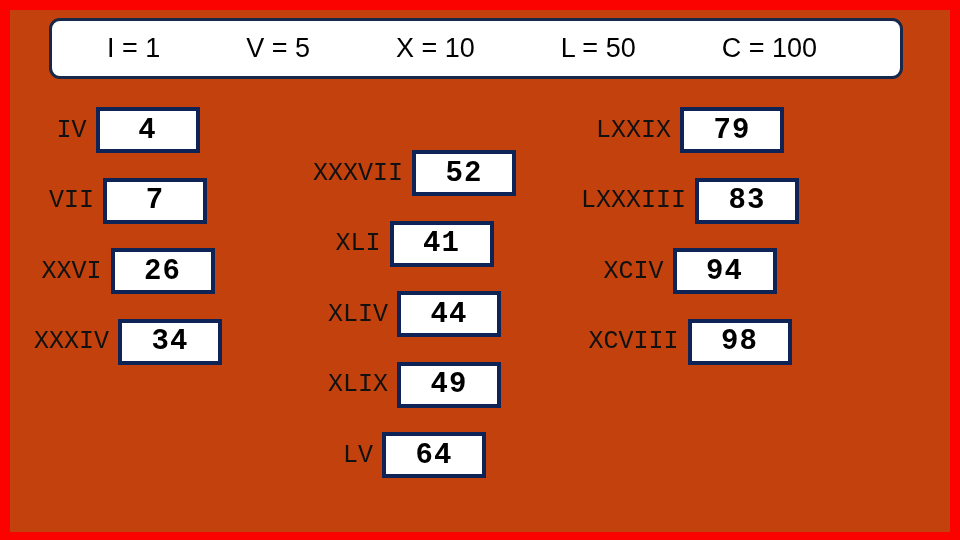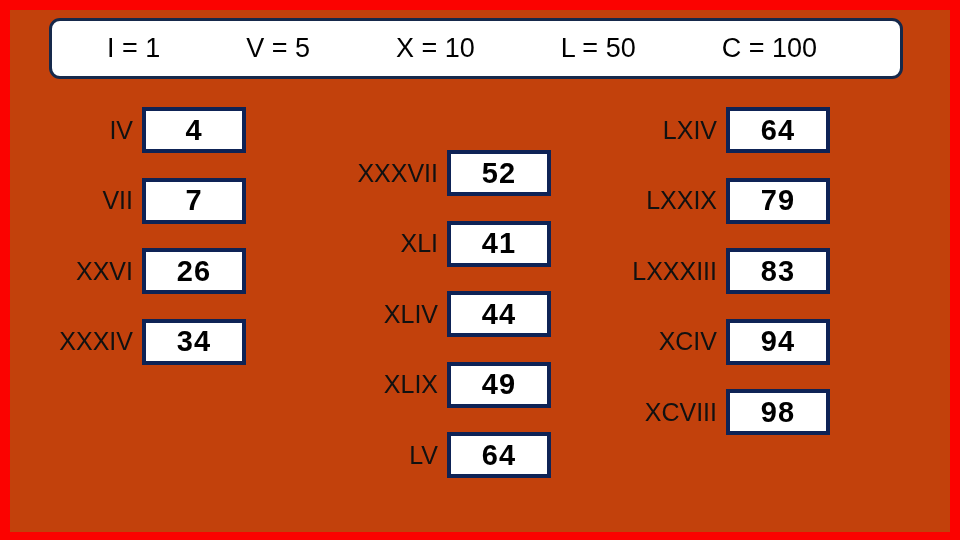--- a/index.html
+++ b/index.html
@@ -25,22 +25,22 @@
     display:flex;align-items:center;justify-content:space-around;
     padding:0 40px 0 12px;
     font-size:27px;color:#000000;
   }
   .legend-item{white-space:nowrap;}
   .col{position:absolute;top:97px;}
   .col1{left:0;width:236px;}
   .col2{left:268px;width:273px;margin-top:43px;}
   .col3{left:540px;width:280px;}
   .row{
-    display:flex;align-items:center;justify-content:flex-end;
-    height:46px;margin-bottom:24.5px;
+    display:flex;align-items:center;justify-content:center;
+    height:46px;margin-bottom:24.5px;font-family:Liberation Mono, monospace;
   }
   .roman{
     font-size:25px;color:#111111;margin-right:9px;white-space:nowrap;
   }
   .answer-box{
     box-sizing:border-box;flex:0 0 104px;width:104px;height:46px;
     border:4px solid #0e2356;background:#ffffff;
     display:flex;align-items:center;justify-content:center;
   }
   .answer{
@@ -115,26 +115,20 @@
     <div class="row">
       <span class="roman">LV</span>
       <span class="answer-box">
           <span class="answer">64</span>
         </span>
     </div>
   </div>
 
   <div class="col col3">
     <div class="row">
-      <span class="roman">LXIV</span>
-      <span class="answer-box">
-          <span class="answer">64</span>
-        </span>
-    </div>
-    <div class="row">
       <span class="roman">LXXIX</span>
       <span class="answer-box">
           <span class="answer">79</span>
         </span>
     </div>
     <div class="row">
       <span class="roman">LXXXIII</span>
       <span class="answer-box">
           <span class="answer">83</span>
         </span>

